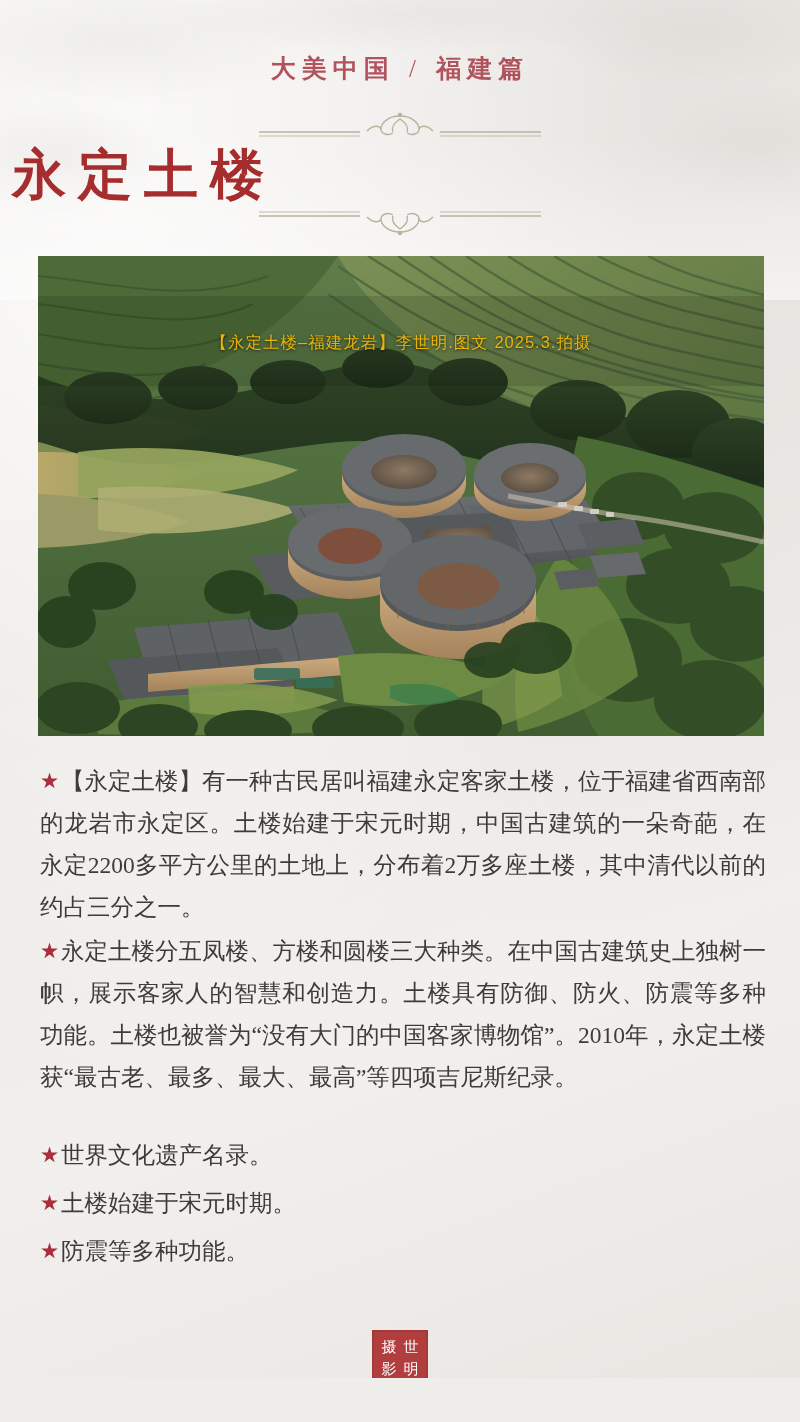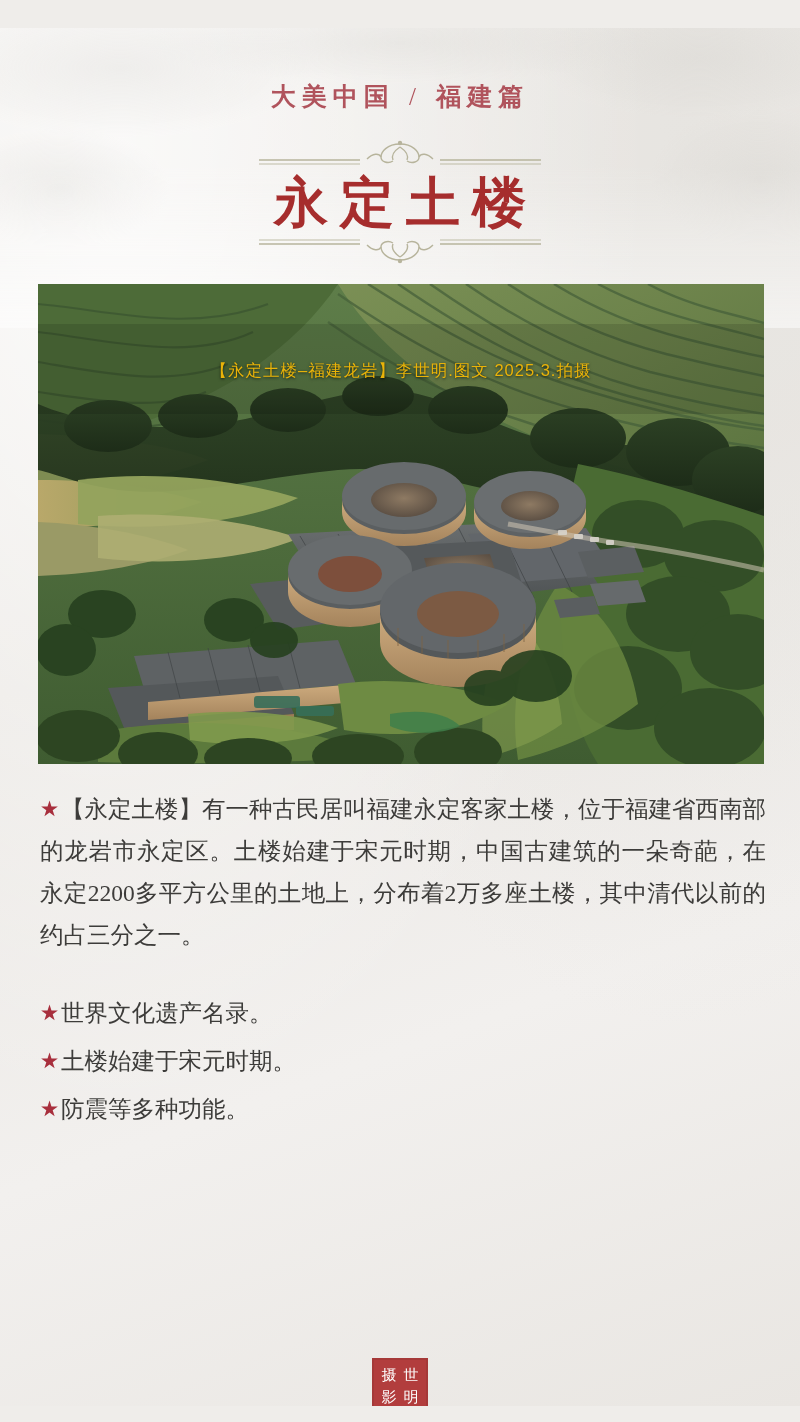--- a/index.html
+++ b/index.html
@@ -16,21 +16,20 @@
   .poster {
     position: relative;
     width: 800px;
     height: 1378px;
     background:
       radial-gradient(ellipse at 15% 8%, rgba(255,255,255,0.85) 0%, rgba(255,255,255,0) 55%),
       radial-gradient(ellipse at 85% 6%, rgba(230,228,224,0.9) 0%, rgba(255,255,255,0) 50%),
       linear-gradient(160deg, #f2f0ed 0%, #eae7e3 40%, #f2f0ee 70%, #e9e6e2 100%);
     box-sizing: border-box;
     overflow: hidden;
-    margin-top: 28px;
   }
   
   .tex {
     position: absolute;
     left: 0; top: 0; right: 0;
     height: 300px;
     pointer-events: none;
     opacity: 0.5;
   }
   .series {
@@ -48,21 +47,20 @@
   .series .slash {
     color: #b0535c;
     font-weight: normal;
     padding: 0 2px;
   }
   .title-block {
     position: absolute;
     top: 110px;
     left: 0;
     width: 100%;
-    text-align: center;
   }
   .orn {
     width: 290px;
     height: 30px;
     margin: 0 auto;
     position: relative;
   }
   .main-title {
     font-family: "Liberation Serif", serif;
     font-weight: bold;
@@ -428,20 +426,23 @@
         <rect x="0" y="40" width="726" height="90" fill="#000000" opacity="0.12"></rect>
       </svg>
     </div>
     <div class="caption">【永定土楼–福建龙岩】李世明.图文  2025.3.拍摄</div>
   </div>
 
   <div class="body-text">
     <p class="para">
       <span class="star">★</span><span>【永定土楼】有一种古民居叫福建永定客家土楼，位于福建省西南部的龙岩市永定区。土楼始建于宋元时期，中国古建筑的一朵奇葩，在永定2200多平方公里的土地上，分布着2万多座土楼，其中清代以前的约占三分之一。</span>
     </p>
+    <p class="para">
+      <span class="star">★</span><span>永定土楼分五凤楼、方楼和圆楼三大种类。在中国古建筑史上独树一帜，展示客家人的智慧和创造力。土楼具有防御、防火、防震等多种功能。土楼也被誉为“没有大门的中国客家博物馆”。2010年，永定土楼获“最古老、最多、最大、最高”等四项吉尼斯纪录。</span>
+    </p>
 
     <div class="bullets">
       <p class="para">
         <span class="star">★</span><span>世界文化遗产名录。</span>
       </p>
       <p class="para">
         <span class="star">★</span><span>土楼始建于宋元时期。</span>
       </p>
       <p class="para">
         <span class="star">★</span><span>防震等多种功能。</span>

